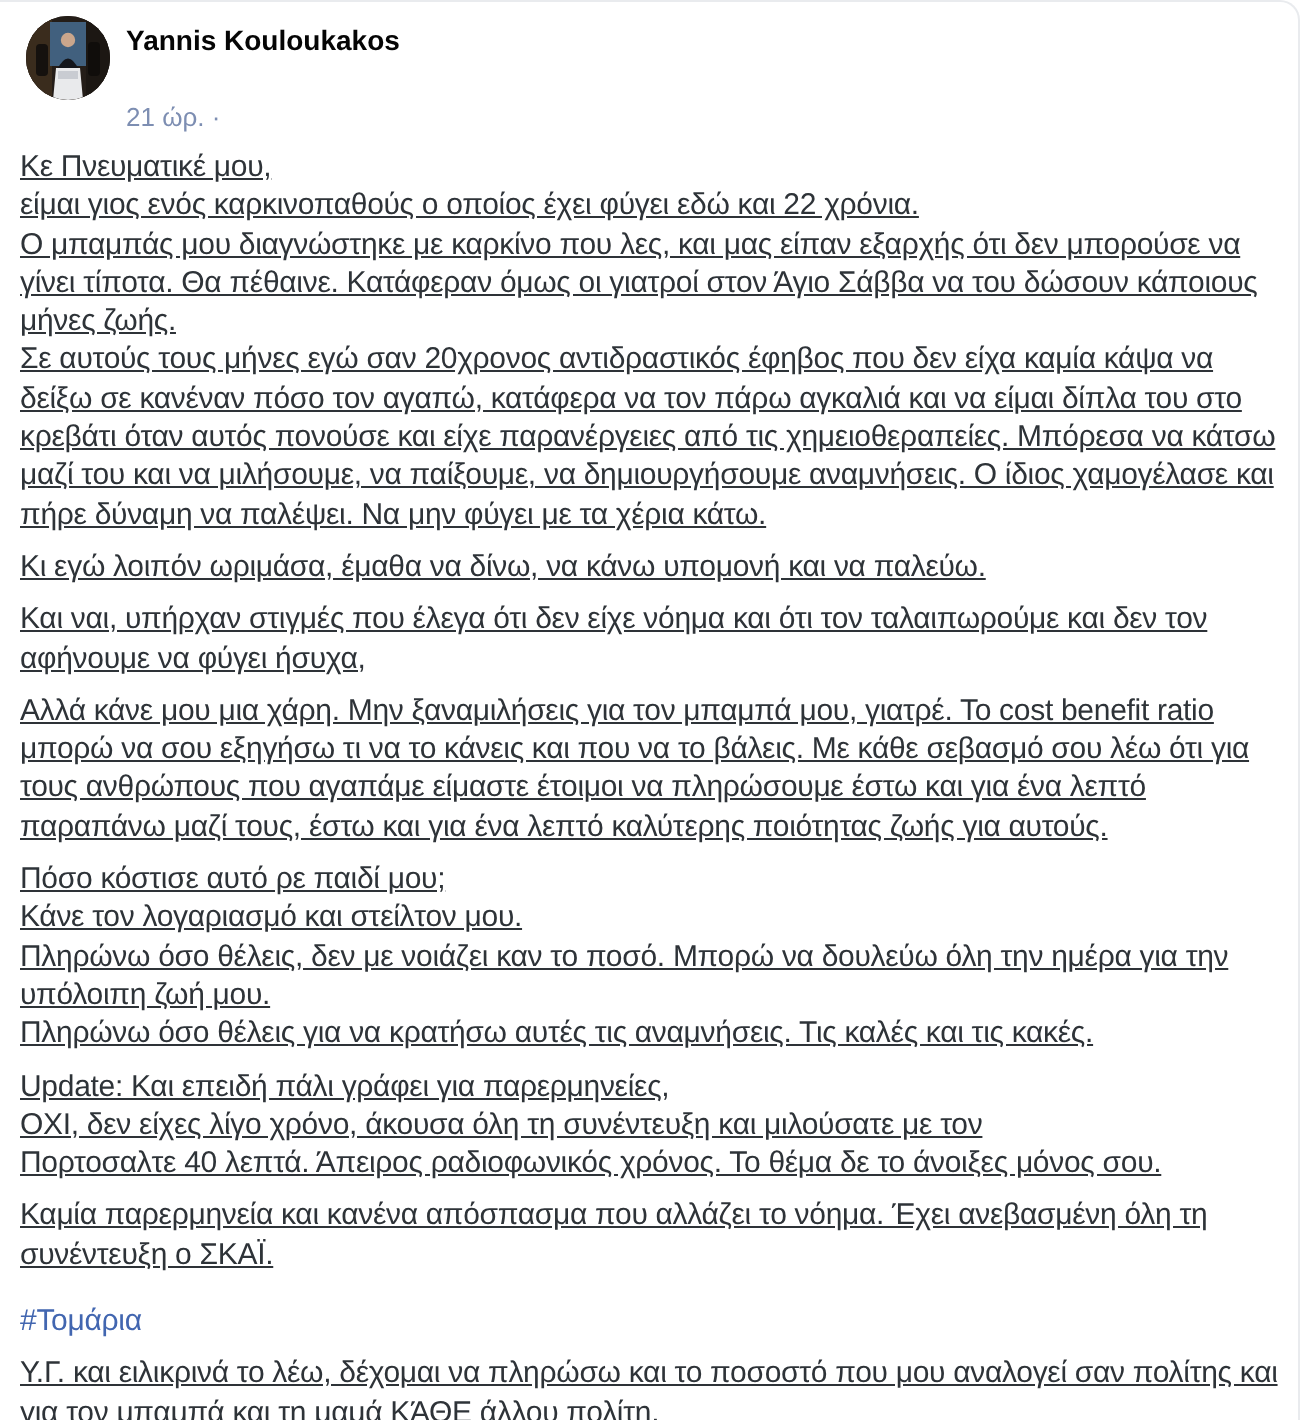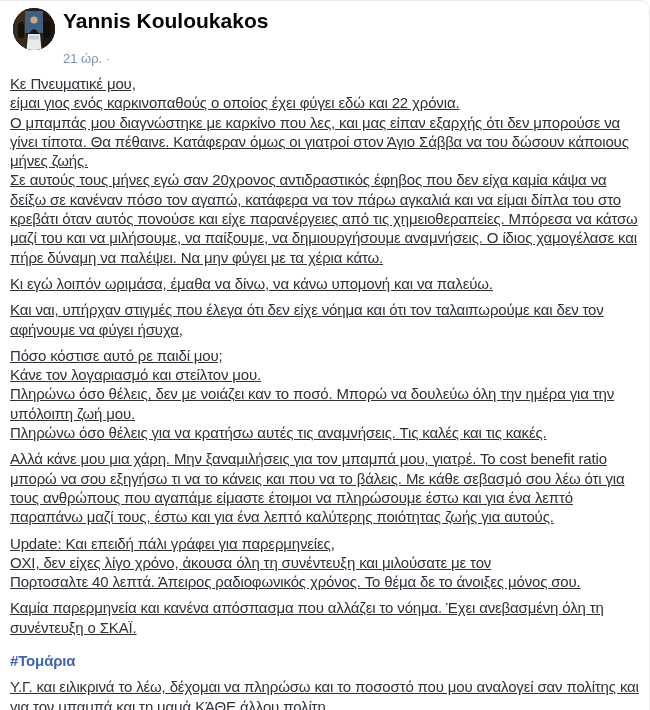--- a/index.html
+++ b/index.html
@@ -19,39 +19,39 @@
     padding:7px 16px 5px 13px;
   }
   .avatar {
     width:42px; height:42px; border-radius:50%;
     overflow:hidden; flex:0 0 42px; cursor:pointer;
     background:#241d18;
   }
   .avatar svg { display:block; }
   .header-text { margin-left:8px; padding-top:3px; }
   .author-name {
-    font-size:21px; font-weight:700; color:#050505;
+    font-size:14px; font-weight:700; color:#050505;
     line-height:19px; cursor:pointer;
   }
   .timestamp-row {
     font-size:13px; color:#7d8eb2; line-height:17px; margin-top:20px;
   }
   .timestamp-link { cursor:pointer; }
   .post-body {
     padding:2px 10px 0 10px;
     font-size:15px; line-height:19.3px; letter-spacing:-0.15px;
     color:#2e3338;
   }
   .paragraph {
     white-space:pre-line;
     margin:0 0 7px 0;
     text-decoration:underline;
   }
   .paragraph:last-child { margin-bottom:0; }
-  .hashtag-wrap { margin:14px 0 7px 0;font-weight:bold; }
+  .hashtag-wrap { margin:14px 0 7px 0; }
   a.hashtag {
     color:#4266b0; text-decoration:none; cursor:pointer;
   }
 </style>
 </head>
 <body>
 
 <div class="post-card">
 
   <div class="post-header">
@@ -75,25 +75,25 @@
     </div>
   </div>
 
   <div class="post-body">
       <div class="paragraph">Κε Πνευματικέ μου,
 είμαι γιος ενός καρκινοπαθούς ο οποίος έχει φύγει εδώ και 22 χρόνια.
 Ο μπαμπάς μου διαγνώστηκε με καρκίνο που λες, και μας είπαν εξαρχής ότι δεν μπορούσε να γίνει τίποτα. Θα πέθαινε. Κατάφεραν όμως οι γιατροί στον Άγιο Σάββα να του δώσουν κάποιους μήνες ζωής.
 Σε αυτούς τους μήνες εγώ σαν 20χρονος αντιδραστικός έφηβος που δεν είχα καμία κάψα να δείξω σε κανέναν πόσο τον αγαπώ, κατάφερα να τον πάρω αγκαλιά και να είμαι δίπλα του στο κρεβάτι όταν αυτός πονούσε και είχε παρανέργειες από τις χημειοθεραπείες. Μπόρεσα να κάτσω μαζί του και να μιλήσουμε, να παίξουμε, να δημιουργήσουμε αναμνήσεις. Ο ίδιος χαμογέλασε και πήρε δύναμη να παλέψει. Να μην φύγει με τα χέρια κάτω.</div>
       <div class="paragraph">Κι εγώ λοιπόν ωριμάσα, έμαθα να δίνω, να κάνω υπομονή και να παλεύω.</div>
       <div class="paragraph">Και ναι, υπήρχαν στιγμές που έλεγα ότι δεν είχε νόημα και ότι τον ταλαιπωρούμε και δεν τον αφήνουμε να φύγει ήσυχα,</div>
+      <div class="paragraph">Αλλά κάνε μου μια χάρη. Μην ξαναμιλήσεις για τον μπαμπά μου, γιατρέ. Το cost benefit ratio μπορώ να σου εξηγήσω τι να το κάνεις και που να το βάλεις. Με κάθε σεβασμό σου λέω ότι για τους ανθρώπους που αγαπάμε είμαστε έτοιμοι να πληρώσουμε έστω και για ένα λεπτό παραπάνω μαζί τους, έστω και για ένα λεπτό καλύτερης ποιότητας ζωής για αυτούς.</div>
       <div class="paragraph">Πόσο κόστισε αυτό ρε παιδί μου;
 Κάνε τον λογαριασμό και στείλτον μου.
 Πληρώνω όσο θέλεις, δεν με νοιάζει καν το ποσό. Μπορώ να δουλεύω όλη την ημέρα για την υπόλοιπη ζωή μου.
 Πληρώνω όσο θέλεις για να κρατήσω αυτές τις αναμνήσεις. Τις καλές και τις κακές.</div>
-      <div class="paragraph">Αλλά κάνε μου μια χάρη. Μην ξαναμιλήσεις για τον μπαμπά μου, γιατρέ. Το cost benefit ratio μπορώ να σου εξηγήσω τι να το κάνεις και που να το βάλεις. Με κάθε σεβασμό σου λέω ότι για τους ανθρώπους που αγαπάμε είμαστε έτοιμοι να πληρώσουμε έστω και για ένα λεπτό παραπάνω μαζί τους, έστω και για ένα λεπτό καλύτερης ποιότητας ζωής για αυτούς.</div>
       <div class="paragraph">Update: Και επειδή πάλι γράφει για παρερμηνείες,
 ΟΧΙ, δεν είχες λίγο χρόνο, άκουσα όλη τη συνέντευξη και μιλούσατε με τον
 Πορτοσαλτε 40 λεπτά. Άπειρος ραδιοφωνικός χρόνος. Το θέμα δε το άνοιξες μόνος σου.</div>
       <div class="paragraph">Καμία παρερμηνεία και κανένα απόσπασμα που αλλάζει το νόημα. Έχει ανεβασμένη όλη τη συνέντευξη ο ΣΚΑΪ.</div>
       <div class="hashtag-wrap"><a class="hashtag" href="#">#Τομάρια</a></div>
       <div class="paragraph">Υ.Γ. και ειλικρινά το λέω, δέχομαι να πληρώσω και το ποσοστό που μου αναλογεί σαν πολίτης και για τον μπαμπά και τη μαμά ΚΆΘΕ άλλου πολίτη.</div>
     </div>
 
 </div>
 

